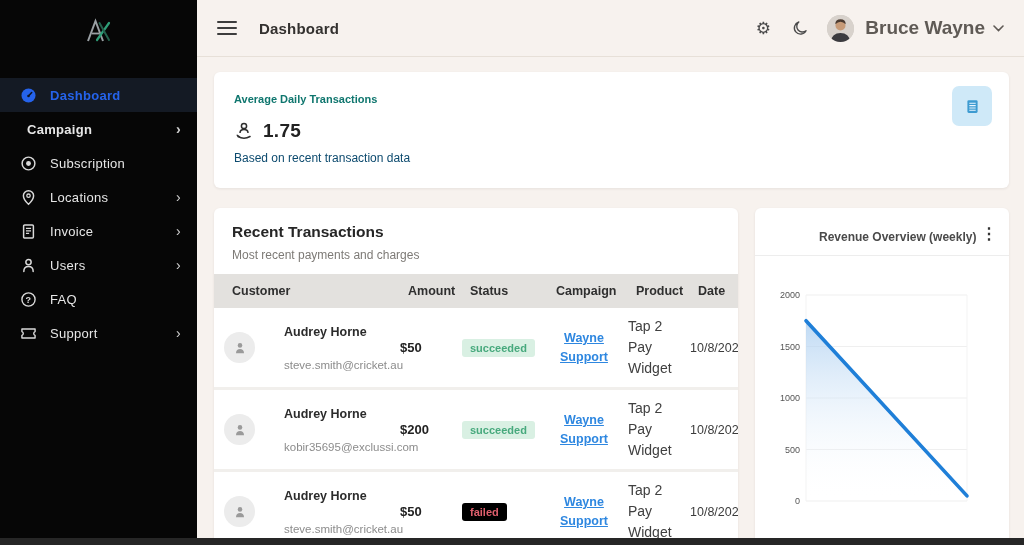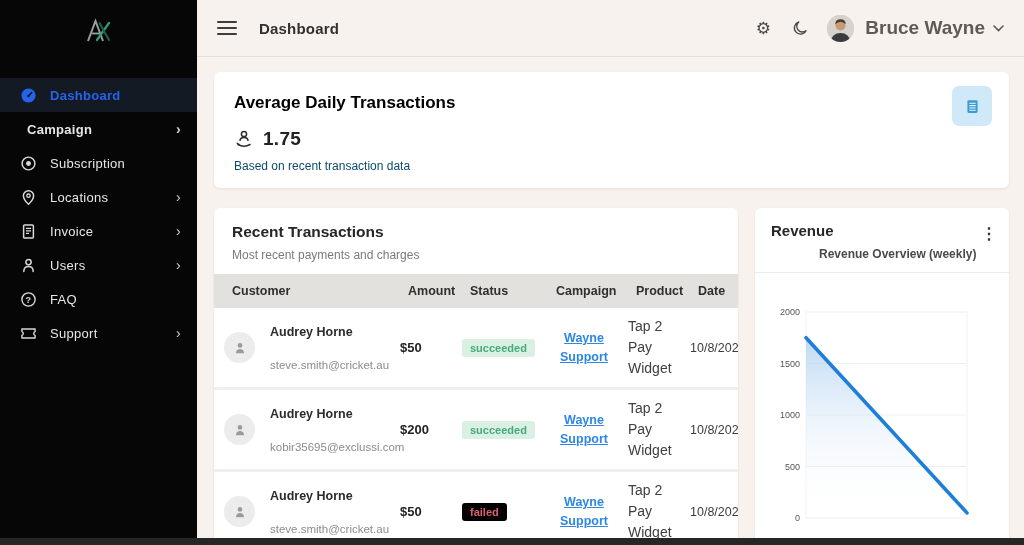--- a/index.html
+++ b/index.html
@@ -43,42 +43,42 @@
   }
   .user-name { font-size:19px; color:#5f5a55; font-weight:600; margin-left:-6px; }
   .chev-down { color:#5f5a55; margin-left:-9px; }
   
   .main { position:absolute; left:197px; top:57px; right:0; bottom:0; padding:15px 15px 0 17px; overflow:hidden; }
   .card {
     background:#fff; border-radius:6px; box-shadow:0 1px 3px rgba(40,30,20,.08);
   }
   
   .summary-card { height:116px; padding:16px 20px; position:relative; margin-bottom:20px; }
-  .summary-title { font-size:17px; font-weight:700; color:#000000; margin-top:5px; }
+  .summary-title { font-size:11px; font-weight:700; color:#0f766e; margin-top:5px; }
   .summary-value-row { display:flex; align-items:center; gap:9px; margin-top:15px; }
   .summary-value-row .sv-icon { width:20px; height:20px; color:#2e2e2e; }
   .summary-value { font-size:19px; font-weight:800; color:#222; letter-spacing:.3px; }
   .summary-sub { font-size:12px; color:#0c4a6e; margin-top:9px; }
   .corner-tile {
     position:absolute; right:17px; top:14px; width:40px; height:40px; border-radius:7px;
     display:flex; align-items:center; justify-content:center; cursor:pointer;
   }
   
   .content-row { display:flex; gap:17px; align-items:flex-start; }
   
   .tx-card { width:524px; overflow:hidden; }
   .tx-head { padding:15px 18px 12px; }
   .tx-title { font-size:15.5px; font-weight:800; color:#262626; }
   .tx-sub { font-size:12px; color:#7d7a76; margin-top:7px; }
   .t-grid { display:grid; grid-template-columns:176px 62px 86px 80px 62px 1fr; align-items:center; }
   .t-header { background:#e3e1de; height:34px; padding:0 0 0 18px; }
   .t-header .th { font-size:12.5px; font-weight:800; color:#2f2f2f; }
   .t-body { background:#f1efec; display:flex; flex-direction:column; gap:3px; }
   .t-row { background:#fff; min-height:65px; padding:8px 0 8px 10px; }
-  .cust { display:flex; align-items:center; gap:15px; }
+  .cust { display:flex; align-items:center; gap:29px; }
   .row-avatar { width:31px; height:31px; border-radius:50%; background:#ececec; display:flex; align-items:center; justify-content:center; color:#9a9a9a; flex:0 0 31px; }
   .cust-name { font-size:12.5px; font-weight:700; color:#2b2b2b; }
   .cust-email { font-size:11.5px; color:#8c8c8c; margin-top:20px; }
   .amount { font-size:13px; font-weight:800; color:#222; }
   .badge { display:inline-block; font-size:11px; padding:3px 8px; border-radius:3px; font-weight:600; }
   .campaign-link { font-size:12.5px; font-weight:700; text-align:center; line-height:1.45; cursor:pointer; width:72px;text-decoration:underline; }
   .product { font-size:14px; color:#404040; width:52px; line-height:1.5; }
   .date { font-size:12.5px; color:#3c3c3c; }
   
   .rev-card { flex:1; min-height:340px; }
@@ -309,21 +309,20 @@
             <div class="date">10/8/2025</div>
           </div>
           <div class="t-grid t-row">
             <div class="product">Tap 2 Pay Widget</div>
           </div>
         </div>
     </div>
 
     <div class="card rev-card">
       <div class="rev-head">
-        <div class="rev-title">Revenue</div>
         <div class="rev-sub">Revenue Overview (weekly)</div>
         <div class="kebab">⋮</div>
       </div>
       <div class="chart-wrap">
         <svg id="rev-chart" width="230" height="262" viewBox="0 0 230 262">
             <defs>
               <linearGradient id="areaGrad" x1="0" y1="0" x2="0" y2="1">
                 <stop offset="0" stop-color="#a9cdf0" stop-opacity="0.75"></stop>
                 <stop offset="1" stop-color="#ffffff" stop-opacity="0"></stop>
               </linearGradient>

